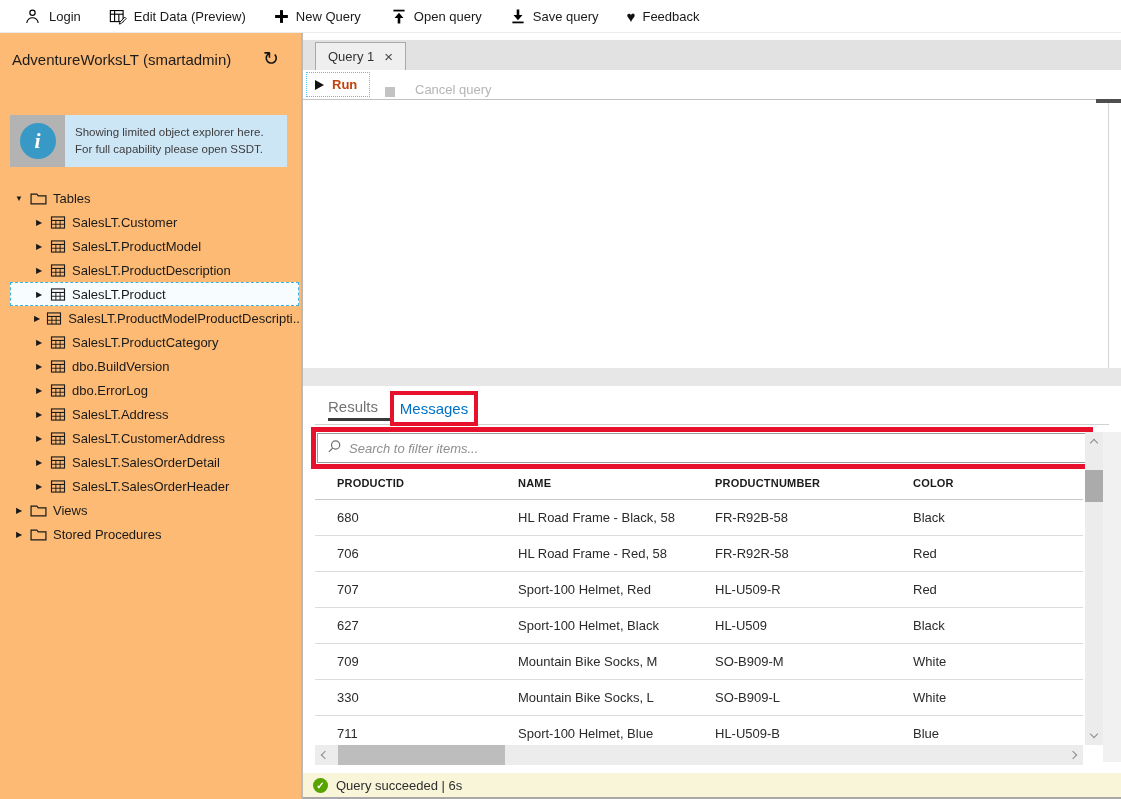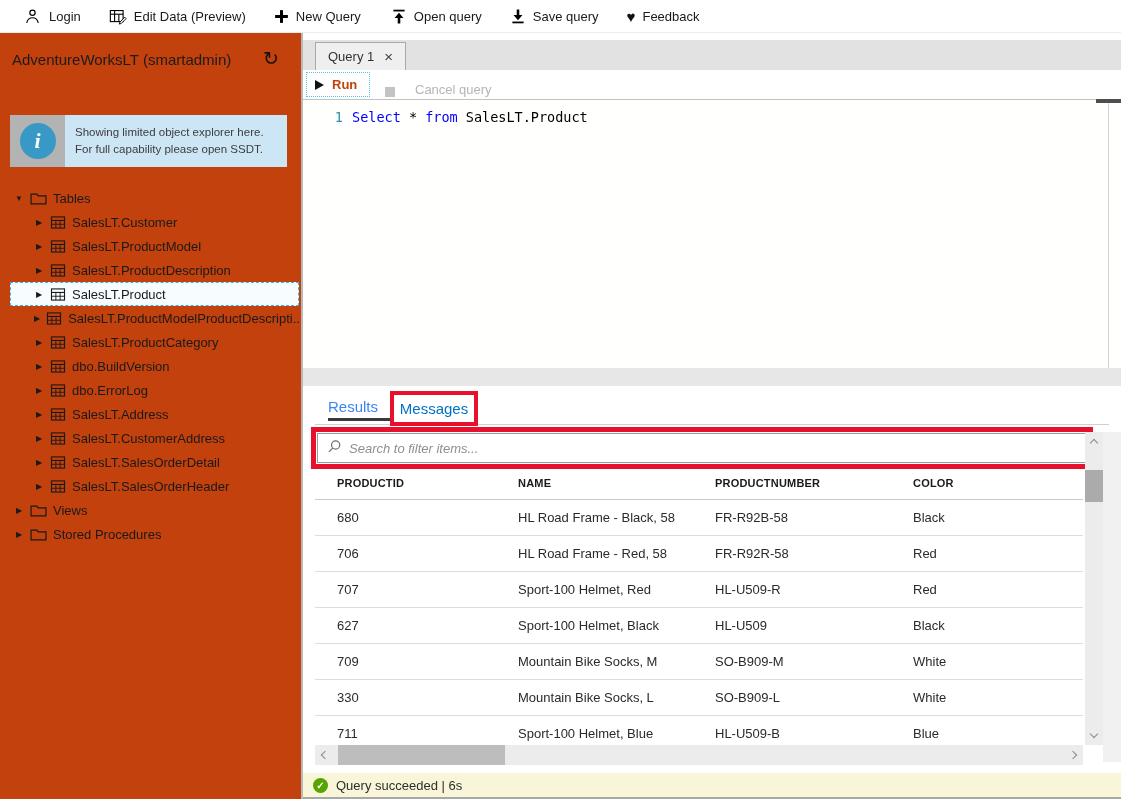--- a/index.html
+++ b/index.html
@@ -9,21 +9,21 @@
   
   .toolbar { position:absolute; left:0; top:0; width:1121px; height:33px; background:#fff;
              border-bottom:1px solid #ececec; display:flex; align-items:center; }
   .tb-item { display:flex; align-items:center; gap:7px; font-size:13px; color:#1a1a1a; cursor:default; }
   .tb-item svg { display:block; }
   .tb-login{ margin-left:24px;gap:8px; } .tb-edit{ margin-left:28px; } .tb-new{ margin-left:28px; }
   .tb-open{ margin-left:30px; } .tb-save{ margin-left:28px; } .tb-feed{ margin-left:28px; }
   .heart-glyph { font-size:15px; color:#111; line-height:1; }
 
   
-  .sidebar { position:absolute; left:0; top:33px; width:301px; height:766px; background:#c2410c; }
+  .sidebar { position:absolute; left:0; top:33px; width:301px; height:766px; background:#fdba74; }
   .side-divider { position:absolute; left:301px; top:33px; width:2px; height:766px; background:#b9b9b9; }
   .db-title { position:absolute; left:12px; top:18px; width:240px; font-size:15px; color:#1c1c1c; }
   .refresh-btn { position:absolute; right:22px; top:16px; font-size:19px; color:#111; cursor:pointer; line-height:1; }
   .info-box { position:absolute; left:10px; top:82px; width:277px; height:52px; display:flex; }
   .info-left { width:55px; height:52px; background:#b3b3b3; display:flex; align-items:center; justify-content:center; }
   .info-circle { width:36px; height:36px; border-radius:50%; background:#3999c6; color:#fff;
                  display:flex; align-items:center; justify-content:center;
                  font-family:"Liberation Serif", serif; font-size:22px; font-weight:bold; font-style:italic; }
   .info-right { flex:1; background:#cde6f6; display:flex; flex-direction:column; justify-content:center;
                 padding-left:10px; font-size:11.5px; color:#3c3c3c; line-height:1.45; }
@@ -61,21 +61,21 @@
   .editor-notch { position:absolute; left:793px; top:66px; width:25px; height:4px; background:#4f4f4f; }
   .code-line { position:absolute; left:0; top:9px; white-space:pre; }
   .lnum { display:inline-block; width:40px; text-align:right; color:#2b91af; }
   .code { margin-left:9px; color:#000; }
   .kw { color:#0000ff; }
 
   .splitter { position:absolute; left:0; top:335px; width:818px; height:18px; background:#e7e7e7; }
 
   
   .results { position:absolute; left:0; top:353px; width:818px; height:387px; background:#fff; }
-  .rtab-results { position:absolute; left:25px; top:12px; font-size:15px; color:#3b82f6; cursor:pointer; }
+  .rtab-results { position:absolute; left:25px; top:12px; font-size:15px; color:#737373; cursor:pointer; }
   .rtab-underline { position:absolute; left:25px; top:32px; width:63px; height:3px; background:#3a3a3a; }
   .rtab-messages { position:absolute; left:87px; top:5px; width:88px; height:35px; border:4px solid #e8112d;
                    display:flex; align-items:center; justify-content:center; font-size:15px; color:#0072c6; cursor:pointer; }
   .rtab-hairline { position:absolute; left:12px; top:38px; width:794px; height:1px; background:#d0d0d0; }
 
   .search-anno { position:absolute; left:8px; top:41px; width:782px; height:42px; border:5px solid #e8112d; pointer-events:none; }
   .search-box { position:absolute; left:14px; top:47px; width:770px; height:30px; background:#fff; border:1px solid #9a9a9a;
                 display:flex; align-items:center; padding-left:9px; gap:7px; }
   .search-input { border:none; outline:none; flex:1; font-size:13px; font-style:italic; color:#555; background:transparent;
                   font-family:"Liberation Sans", sans-serif; }
@@ -384,23 +384,20 @@
       <div class="run-btn">
         <span class="play-tri"></span>
         <span class="run-label">Run</span>
       </div>
       <div class="cancel-btn">
         <span class="stop-sq"></span>
         <span class="cancel-label">Cancel query</span>
       </div>
     </div>
 
-    <div class="editor">
-      <div class="code-line"><span class="lnum">1</span><span class="code"><span class="kw">Select</span><span> * </span><span class="kw">from</span><span> SalesLT.Product</span></span></div>
-    </div>
     <div class="editor-rule"></div>
     <div class="editor-notch"></div>
 
     <div class="splitter"></div>
 
     <div class="results">
       <div class="rtab-results">Results</div>
       <div class="rtab-underline"></div>
       <div class="rtab-hairline"></div>
       <div class="rtab-messages">

